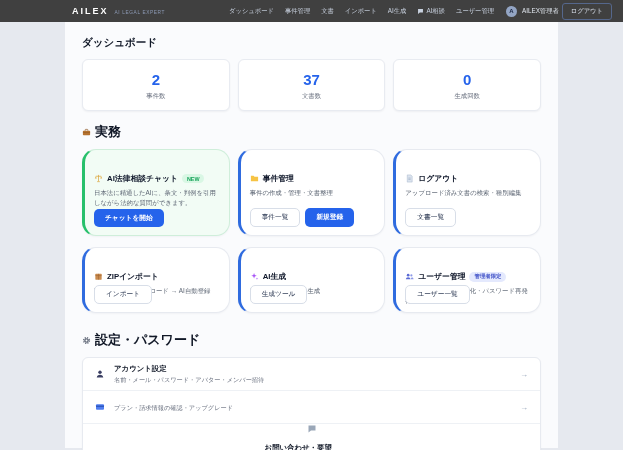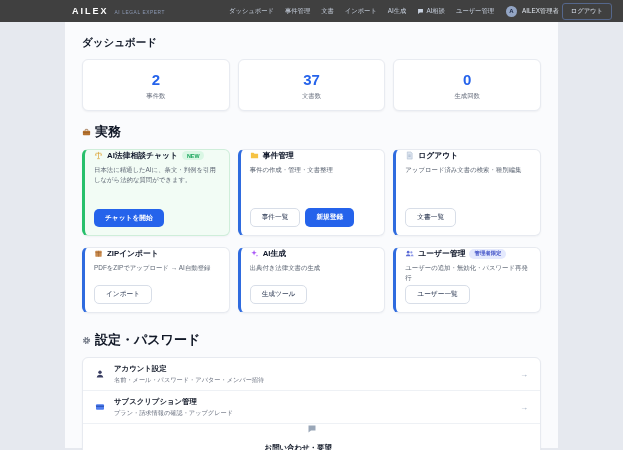--- a/index.html
+++ b/index.html
@@ -32,21 +32,21 @@
   .stat-value { font-size:15px; font-weight:bold; color:#2563eb; }
   .stat-label { font-size:6.4px; color:#6b7280; margin-top:4px; }
 
   .section-head { display:flex; align-items:center; gap:4px; margin-top:12px; margin-bottom:8px; }
   .section-head span { font-size:13px; font-weight:bold; color:#111827; }
   .section-head svg { width:9px; height:9px; }
 
   .grid { display:grid; grid-template-columns:1fr 1fr 1fr; gap:8px; }
   .grid.row2 { margin-top:11px; }
   .pcard { position:relative; background:#ffffff; border:1px solid #e7eaf0; border-left:3px solid #2f6bdf;
-    border-radius:6px; padding:0 9px; box-shadow:0 1px 2px rgba(16,24,40,.04); }
+    border-radius:14px; padding:23px 9px; box-shadow:0 1px 2px rgba(16,24,40,.04); }
   .row1 .pcard { height:87px; }
   .row2 .pcard { height:66px; }
   .pcard.green { background:#f2fcf5; border-color:#cfeeda; border-left-color:#27c06b; }
   .pcard-title { display:flex; align-items:center; gap:4px; }
   .pcard-title b { font-size:7.8px; color:#0f172a; }
   .pcard-title svg { width:9px; height:9px; flex:none; }
   .badge-new { background:#d9f7e4; color:#17a45a; font-size:5.4px; font-weight:bold;
     padding:1.5px 5px; border-radius:7px; }
   .badge-admin { background:#e4e9fd; color:#4556c9; font-size:5.4px; font-weight:bold;
     padding:1.5px 5px; border-radius:7px; }
@@ -241,21 +241,20 @@
       </div>
       <span class="list-arrow">→</span>
     </div>
 
     <div class="list-row">
       <svg class="row-icon" viewBox="0 0 20 20">
           <rect x="2" y="4.5" width="16" height="11" rx="1.8" fill="#4f7df0"></rect>
           <rect x="2" y="7.2" width="16" height="2.5" fill="#2c53b8"></rect>
         </svg>
       <div class="list-text">
-        <div class="list-title">サブスクリプション管理</div>
         <div class="list-desc">プラン・請求情報の確認・アップグレード</div>
       </div>
       <span class="list-arrow">→</span>
     </div>
 
     <div class="list-row">
       <svg class="row-icon" viewBox="0 0 20 20">
           <path d="M3 3h14v10H8l-5 4z" fill="#9aa7b8"></path>
         </svg>
       <div class="list-text">

